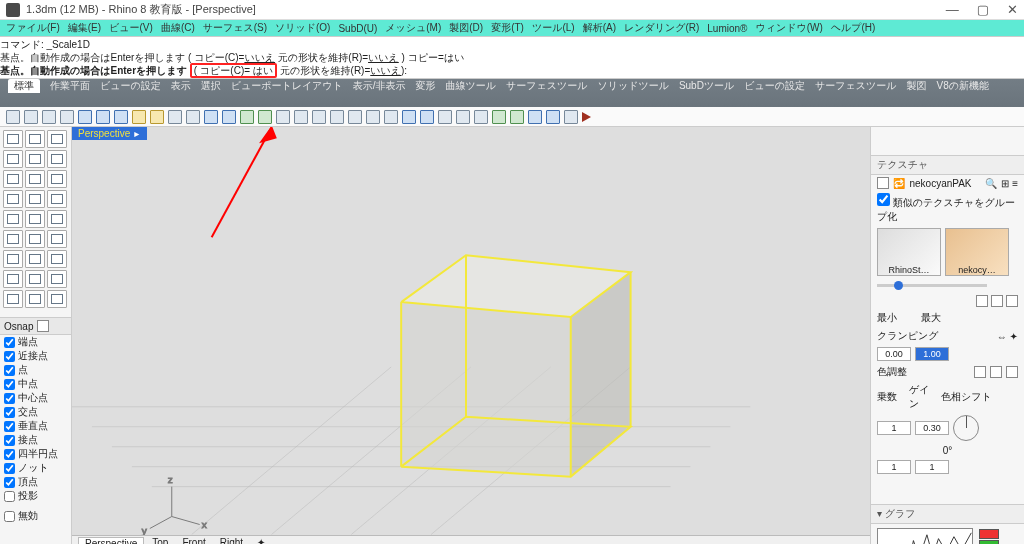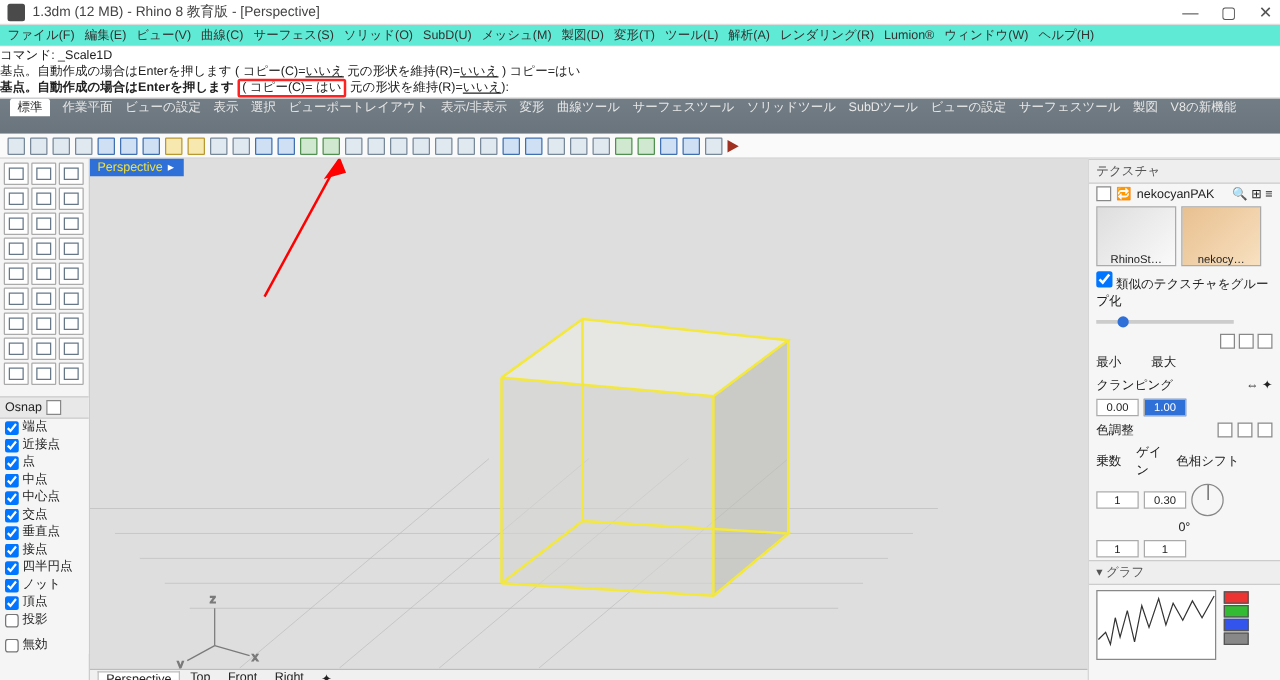--- a/index.html
+++ b/index.html
@@ -32,21 +32,21 @@
   .osnap-list label { display:flex; align-items:center; gap:3px; padding:0 4px; line-height:14px; }
   .osnap-list input{width:11px;height:11px;}
   .vparea { flex:1; position:relative; background:#dedede; }
   .vp-tag { position:absolute; top:0; left:0; background:#2e6fd8; color:#f0e040; padding:1px 8px 1px 6px; font-size:10px; display:flex; align-items:center; gap:4px; }
   .vp-tag::after{content:"▸"; color:#fff;}
   svg.scene { width:100%; height:calc(100% - 14px); display:block; }
   .vp-bottom-tabs { position:absolute; bottom:0; left:0; right:0; height:14px; background:#f0f0f0; border-top:1px solid #bbb; display:flex; align-items:center; gap:2px; padding:0 6px; font-size:10px; }
   .vp-bottom-tabs span{padding:0 6px;}
   .vp-bottom-tabs span.act{background:#fff;border:1px solid #bbb;border-bottom:none;}
   .rpanel { width:154px; background:#f6f6f6; border-left:1px solid #ccc; overflow:hidden; font-size:10px; }
-  .rpanel .sec-h { background:#eee; border-top:1px solid #ccc; border-bottom:1px solid #ccc; padding:2px 6px; color:#555; }
+  .rpanel .sec-h { background:#eee; border-top:1px solid #ccc; border-bottom:1px solid #ccc; padding:2px 6px; color:#555;margin-top:28px; }
   .rpanel .row { display:flex; align-items:center; gap:4px; padding:2px 6px; }
   .thumb { width:64px; height:48px; border:1px solid #aaa; background:linear-gradient(135deg,#ddd,#fafafa); font-size:9px; display:flex; align-items:flex-end; justify-content:center; }
   .slider { width:110px; height:3px; background:#ccc; position:relative; margin:6px; }
   .slider .knob{position:absolute;left:15%;top:-3px;width:9px;height:9px;border-radius:50%;background:#2e6fd8;}
   .numbox { width:34px; height:14px; border:1px solid #aaa; background:#fff; text-align:center; line-height:12px; font-size:9px;}
   .numbox.on { background:#2e6fd8; color:#fff; }
   .graph { width:96px; height:56px; background:#fff; border:1px solid #888; margin:4px 6px; position:relative; overflow:hidden;}
   .graph svg{width:100%;height:100%;}
   .clr { width:20px; height:10px; border:1px solid #555; margin:1px 0;}
   .status { height:14px; background:#f0f0f0; border-top:1px solid #bbb; display:flex; align-items:center; font-size:10px; }
@@ -300,30 +300,30 @@
       <span>Front</span>
       <span>Right</span>
       <span>✦</span>
     </div>
   </div>
 
   <div class="rpanel">
     <div class="sec-h">テクスチャ</div>
     <div class="row"><div class="sm-ic"></div>🔁 <span>nekocyanPAK</span><span style="flex:1"></span>🔍 ⊞ ≡</div>
     <div class="row">
+        <label><input type="checkbox" checked="" style=""> <span>類似のテクスチャをグループ化</span></label>
+      </div>
+    <div class="row">
       <div class="thumb">
           <span>RhinoSt…</span>
         </div>
       <div class="thumb" style="background:linear-gradient(135deg,#e8c090,#f8e0c0)">
           <span>nekocy…</span>
         </div>
     </div>
-    <div class="row">
-        <label><input type="checkbox" checked="" style=""> <span>類似のテクスチャをグループ化</span></label>
-      </div>
     <div class="slider">
         <div class="knob"></div>
       </div>
     <div class="row" style="justify-content:flex-end;gap:3px;">
       <div class="sm-ic"></div>
       <div class="sm-ic"></div>
       <div class="sm-ic"></div>
     </div>
     <div class="row">
         <span style="width:40px">最小</span>

